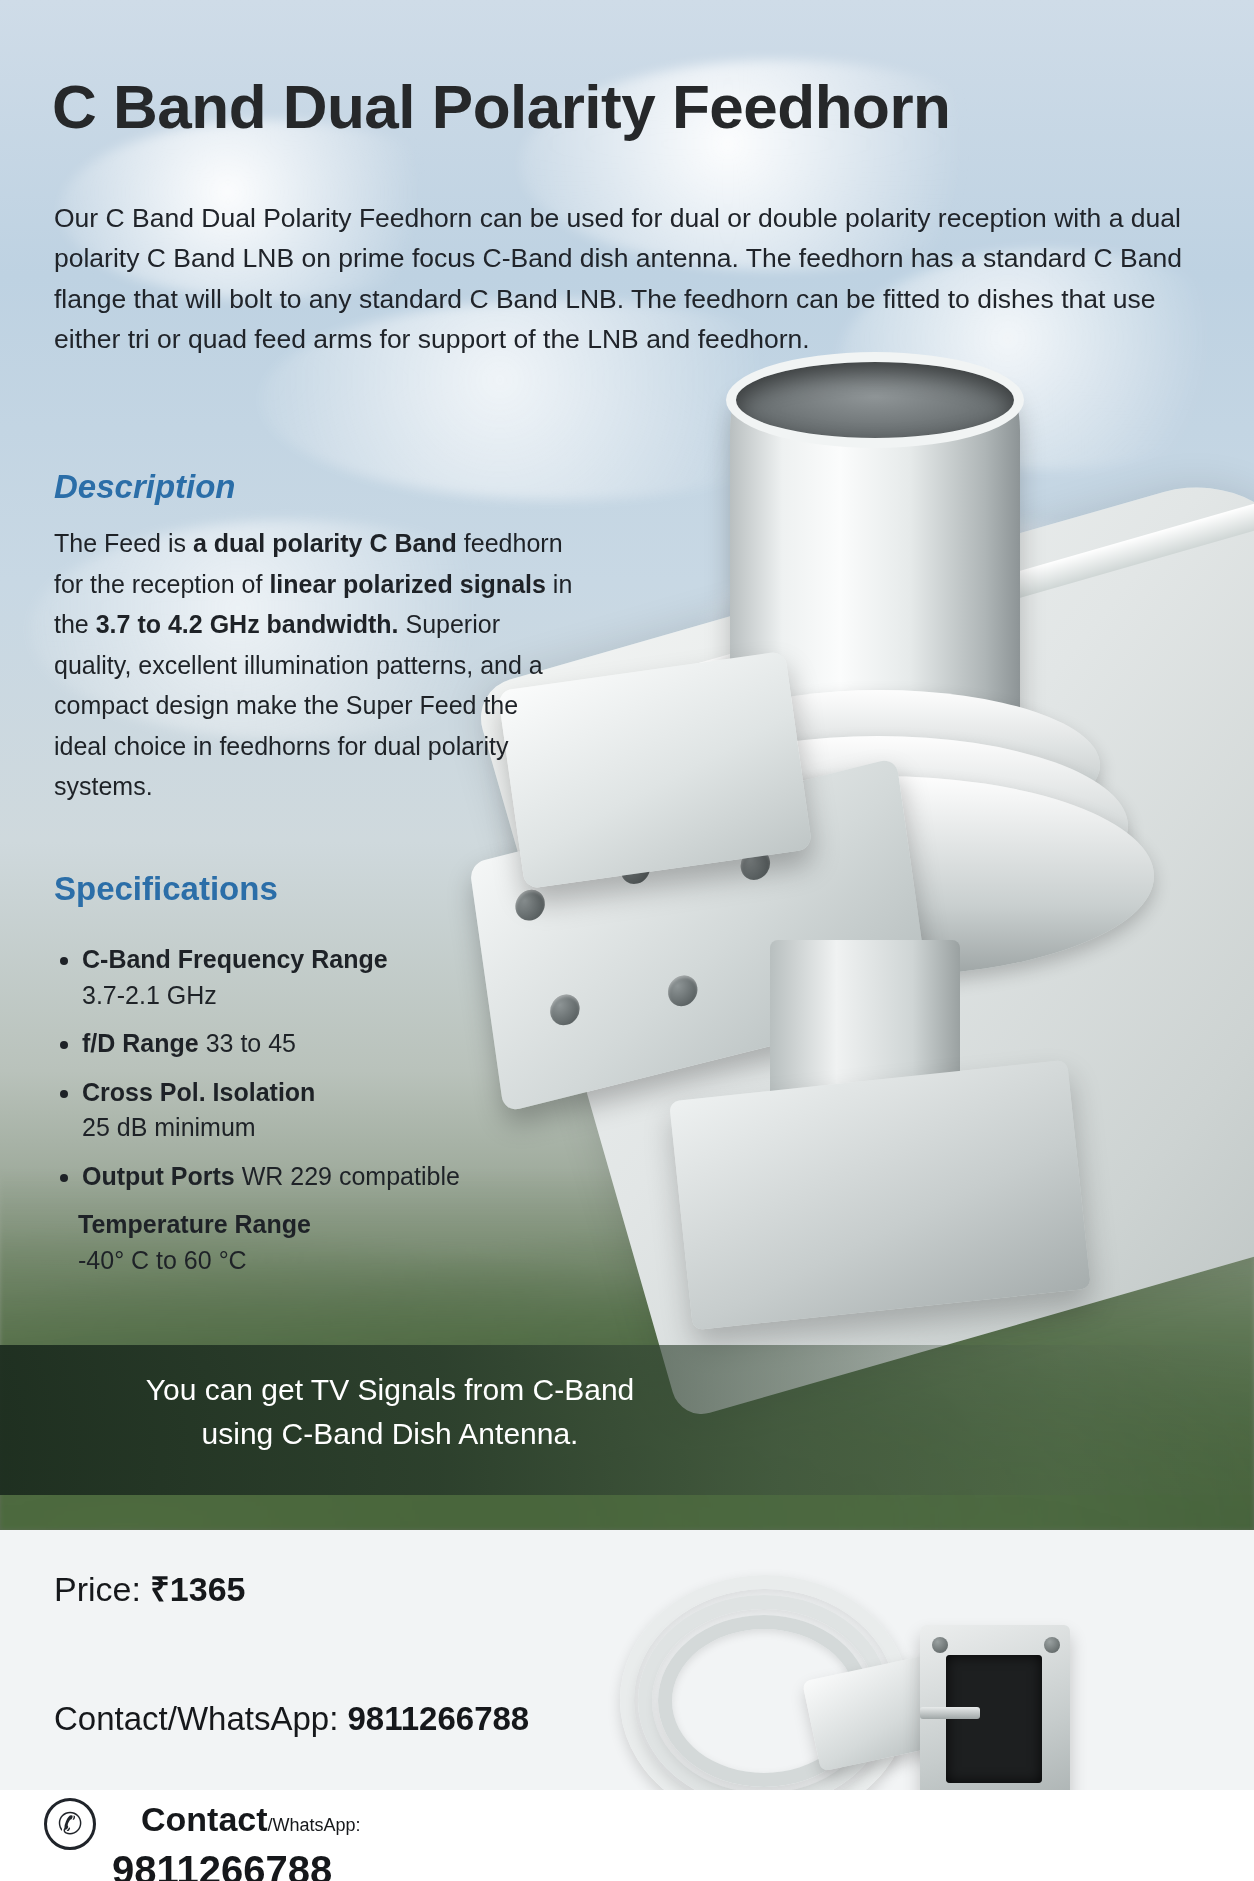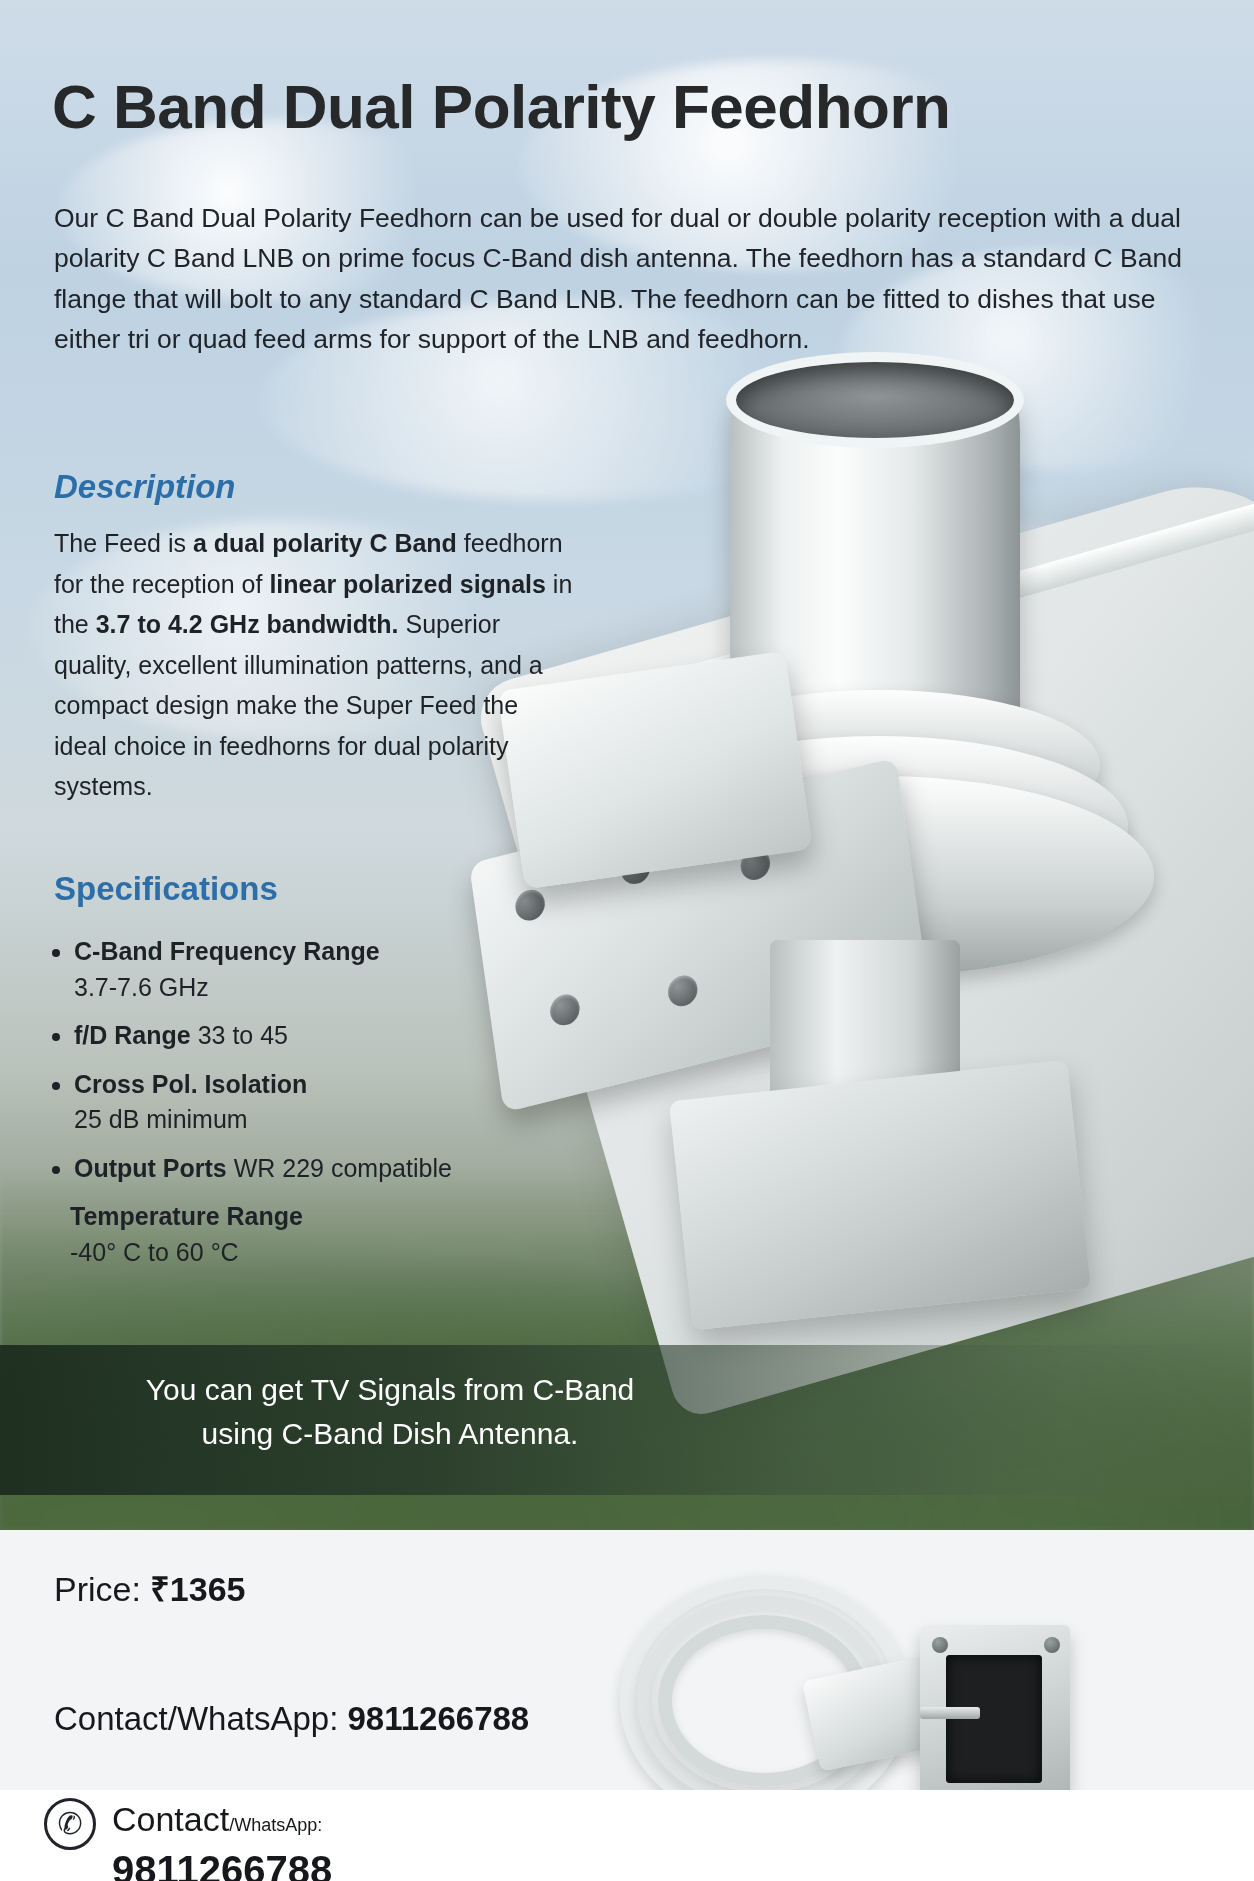--- a/index.html
+++ b/index.html
@@ -187,21 +187,21 @@
     font-size: 25px;
     line-height: 1.62;
     color: #1e2227;
   }
   .desc-body b { font-weight: bold; }
   .sec-spec-title { position: absolute; left: 54px; top: 870px; }
   .spec-list {
     position: absolute;
     left: 34px; top: 930px;
     width: 520px;
-    margin: 4px;
+    margin: 12px;
     padding: 0 0 0 36px;
     font-size: 25px;
     line-height: 1.42;
     color: #1e2227;
   }
   .spec-list li { margin-bottom: 13px; }
   .spec-list li b { font-weight: bold; }
   .spec-list li.nobullet { list-style: none; margin-left: -4px; }
 
   
@@ -267,21 +267,21 @@
     font-size: 30px;
     line-height: 46px;
     text-align: center;
   }
   .foot-contact {
     position: absolute;
     left: 112px; top: 1800px;
     font-size: 34px;
     color: #16181b;
   }
-  .foot-contact b { font-weight: normal; }
+  .foot-contact b { font-weight: bold; margin-left: 29px; }
   .foot-contact span.small { font-size: 18px; }
   .foot-number {
     position: absolute;
     left: 112px; top: 1848px;
     font-size: 40px;
     font-weight: bold;
     color: #16181b;
   }
 
   
@@ -385,21 +385,21 @@
 
     <div class="heading sec-desc-title">Description</div>
 
     <div class="desc-body">
       <span>The Feed is </span><b>a dual polarity C Band</b><span> feedhorn for the reception of </span><b>linear polarized signals</b><span> in the </span><b>3.7 to 4.2 GHz bandwidth.</b><span> Superior quality, excellent illumination patterns, and a compact design make the Super Feed the ideal choice in feedhorns for dual polarity systems.</span>
     </div>
 
     <div class="heading sec-spec-title">Specifications</div>
 
     <ul class="spec-list">
-      <li><b>C-Band Frequency Range</b><br><span>3.7-7.6 GHz</span></li>
+      <li><b>C-Band Frequency Range</b><br><span>3.7-2.1 GHz</span></li>
       <li><b>f/D Range</b><span> 33 to 45</span></li>
       <li><b>Cross Pol. Isolation</b><br><span>25 dB minimum</span></li>
       <li><b>Output Ports</b><span> WR 229 compatible</span></li>
       <li class="nobullet"><b>Temperature Range</b><br><span>-40° C to 60 °C</span></li>
     </ul>
   </div>
 
   <div class="banner"></div>
   <div class="banner-text">
     <div>You can get TV Signals from C-Band</div>

